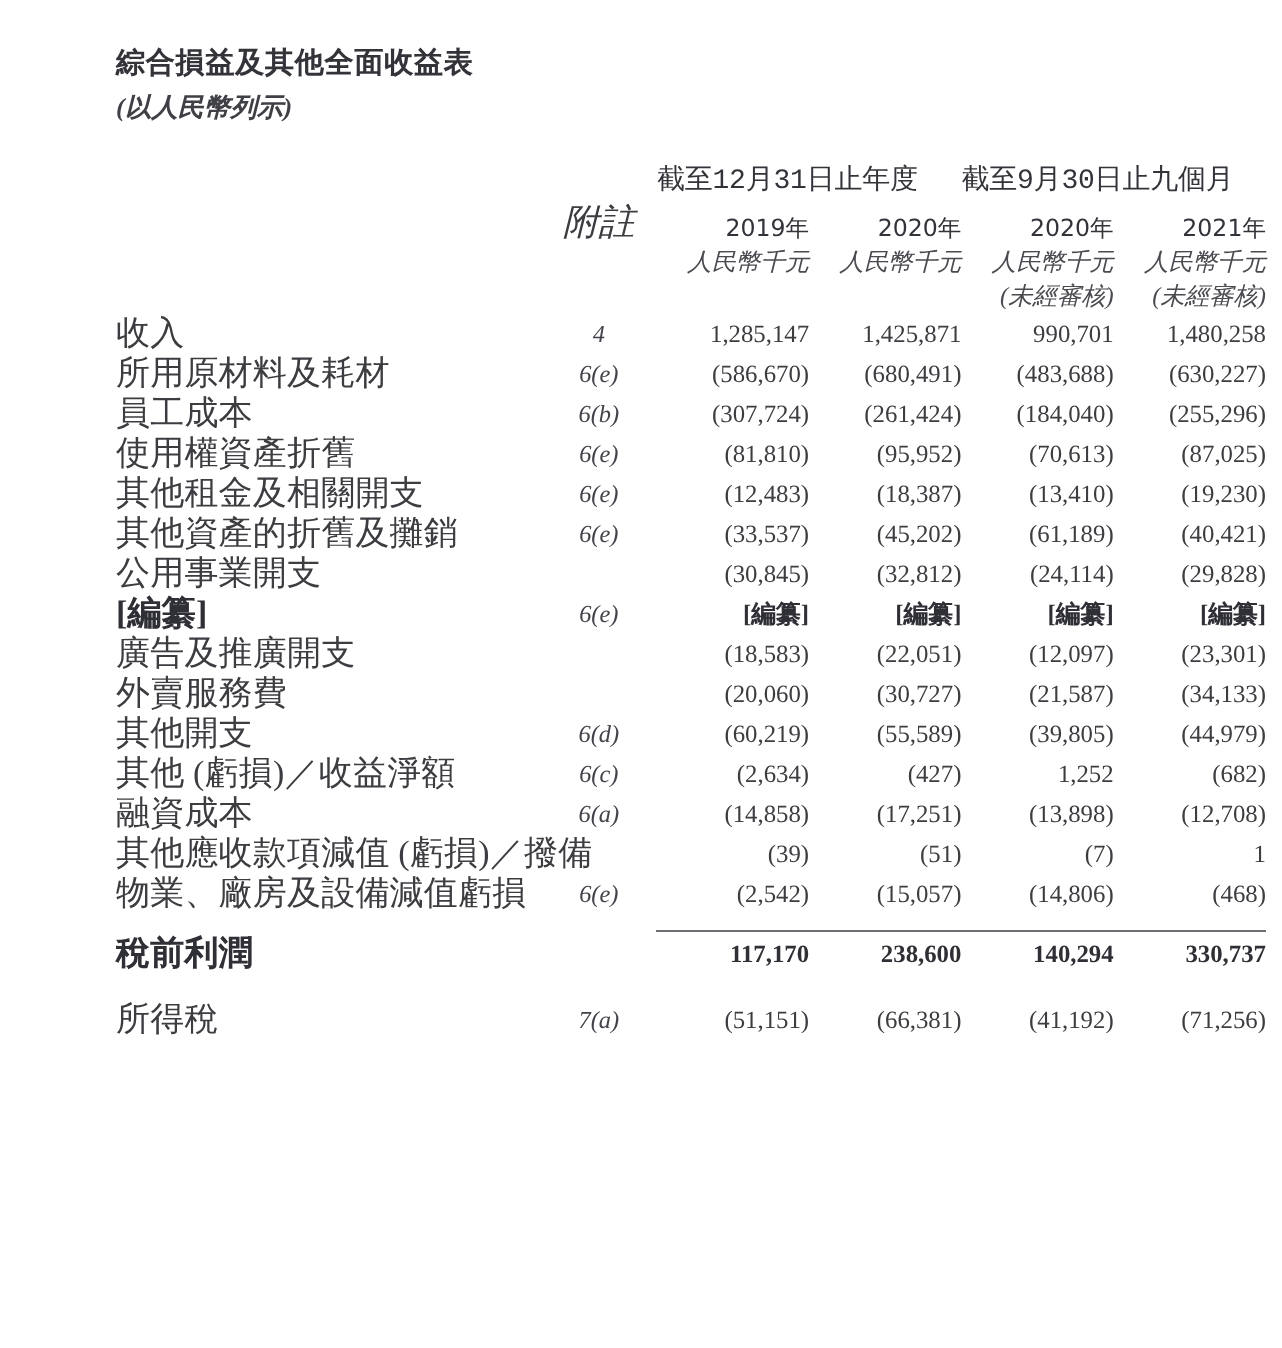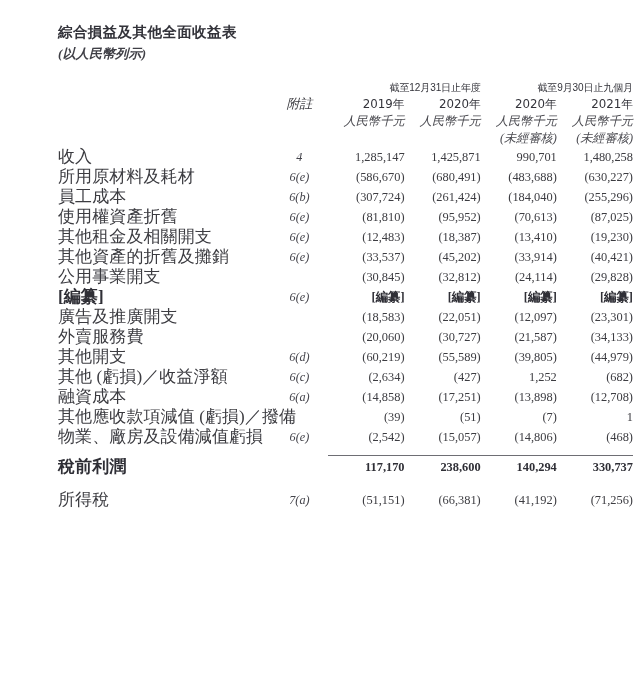--- a/index.html
+++ b/index.html
@@ -56,39 +56,39 @@
     vertical-align: bottom;
     font-weight: normal;
   }
 
   col.c-label { width: 212px; }
   col.c-note  { width: 58px;  }
   col.c-num   { width: 76px;  }
 
   
   .hdr-span {
-    font-family: Liberation Sans, sans-serif;
-    font-size: 10px;
+    font-family: Liberation Mono, monospace;
+    font-size: 14px;
     font-weight: bold;
-    text-align: right;
+    text-align: left;
     color: #33333a;
     padding-bottom: 3px;
     letter-spacing: -0.1px;
   }
   .hdr-year {
     font-family: "DejaVu Sans", "Liberation Sans", sans-serif;
     font-size: 11.8px;
     font-weight: bold;
     text-align: right;
     color: #33333a;
     padding-bottom: 3px;
     padding-right: 2px;
   }
   .hdr-note {
-    font-size: 13px;
+    font-size: 18px;
     font-style: italic;
     text-align: center;
     color: #3c3c41;
     padding-bottom: 3px;
   }
   .hdr-unit {
     font-size: 12.2px;
     font-style: italic;
     text-align: right;
     color: #4a4a50;
@@ -237,21 +237,21 @@
           <td class="num">(12,483)</td>
           <td class="num">(18,387)</td>
           <td class="num">(13,410)</td>
           <td class="num">(19,230)</td>
         </tr>
         <tr class="datarow">
           <td class="label">其他資產的折舊及攤銷</td>
           <td class="note">6(e)</td>
           <td class="num">(33,537)</td>
           <td class="num">(45,202)</td>
-          <td class="num">(33,914)</td>
+          <td class="num">(61,189)</td>
           <td class="num">(40,421)</td>
         </tr>
         <tr class="datarow">
           <td class="label">公用事業開支</td>
           <td class="note"></td>
           <td class="num">(30,845)</td>
           <td class="num">(32,812)</td>
           <td class="num">(24,114)</td>
           <td class="num">(29,828)</td>
         </tr>

